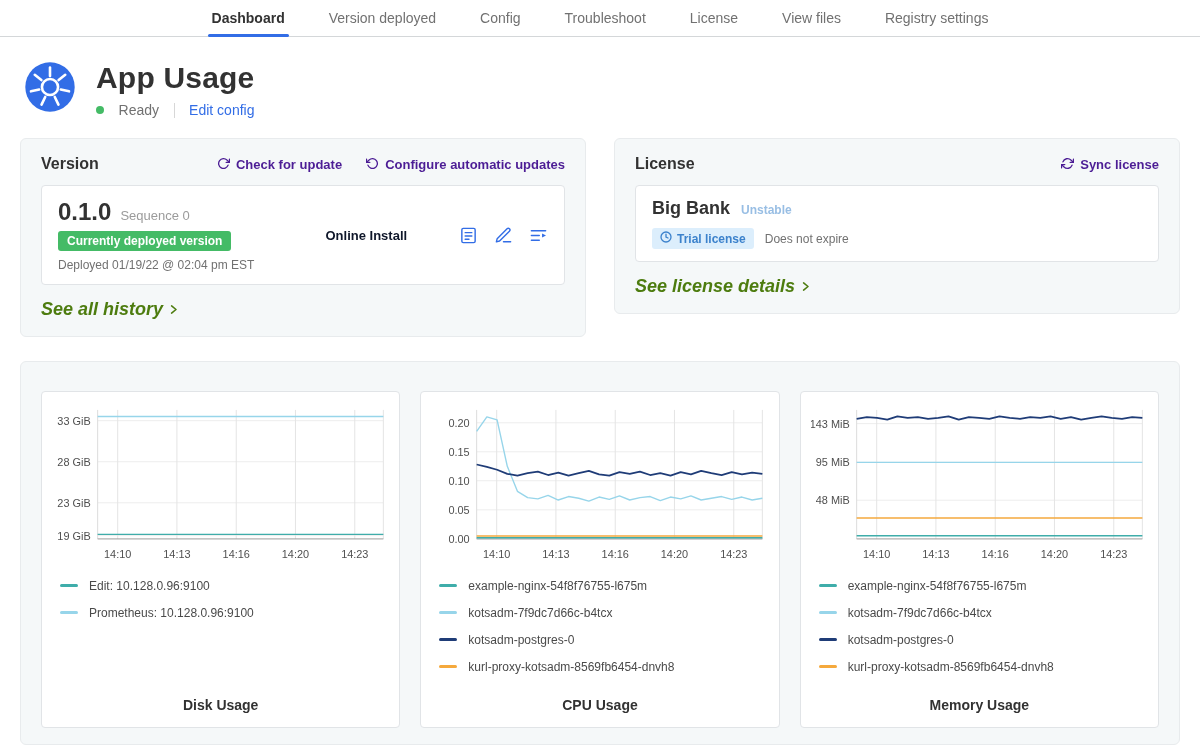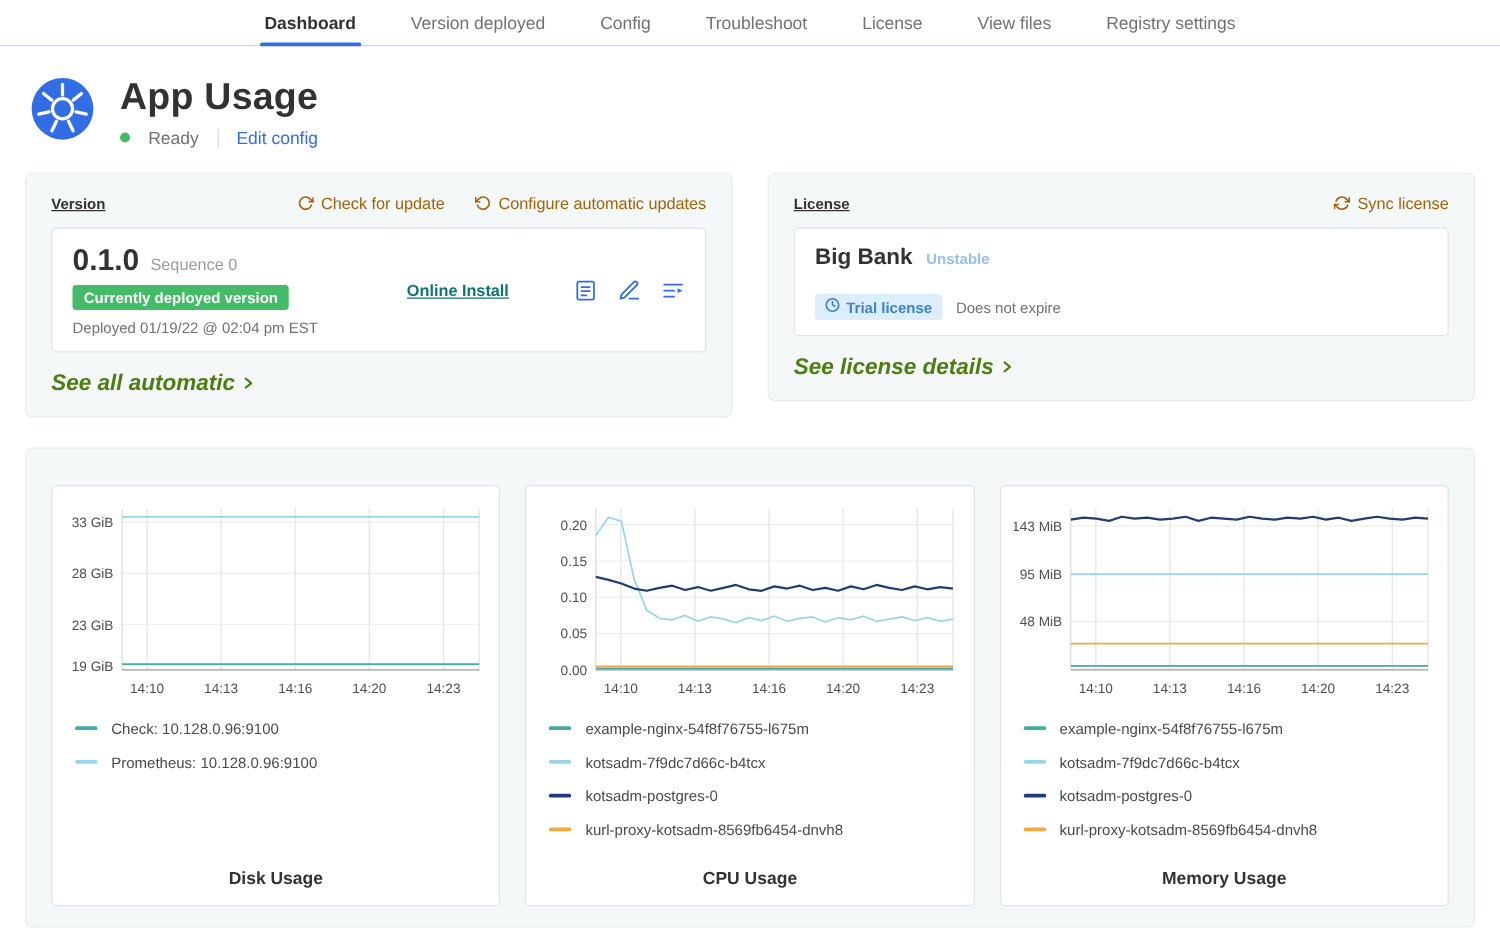--- a/index.html
+++ b/index.html
@@ -25,44 +25,44 @@
   .app-title { margin:0; font-size:30px; font-weight:700; letter-spacing:.2px; }
   .status-row { display:flex; align-items:center; gap:9px; margin-top:7px; font-size:14px; color:#717171;justify-content:space-between; }
   .dot { width:8px; height:8px; border-radius:50%; background:#44bb66; display:inline-block; }
   .vdiv { width:1px; height:15px; background:#d7d7d7; }
   .link { color:#326de6; }
 
   
   .cards-row { display:flex; gap:28px; margin-top:20px; align-items:flex-start; }
   .card { background:#f5f8f9; border:1px solid #e8ebed; border-radius:6px; padding:16px 20px; flex:1; }
   .card-head { display:flex; justify-content:space-between; align-items:center; }
-  .card-title { font-size:12px; font-weight:700;text-decoration:underline; }
+  .card-title { font-size:16px; font-weight:700; }
   .head-links { display:flex; align-items:center; gap:24px; }
-  .icon-link { display:inline-flex; align-items:center; gap:6px; font-size:13px; font-weight:400; color:#a16207; }
+  .icon-link { display:inline-flex; align-items:flex-start; gap:6px; font-size:13px; font-weight:700; color:#4c1d95; }
   .icon-link svg { display:block; }
 
   .inner-box { background:#fff; border:1px solid #e1e4e7; border-radius:4px; margin-top:12px; padding:12px 16px; }
 
   .version-box { display:flex; align-items:center; }
   .v-left { flex:0 0 44%; }
   .v-num-row { display:flex; align-items:baseline; gap:9px; }
   .v-number { font-size:24px; font-weight:700; }
   .v-seq { font-size:13px; color:#9b9b9b; }
   .deployed-badge { display:inline-block; margin-top:5px; background:#44bb66; color:#fff; font-size:12px; font-weight:600; padding:3px 9px; border-radius:3px; }
   .deployed-at { margin-top:7px; font-size:12px; color:#717171; }
-  .v-mid { flex:1; text-align:center; font-size:13px; color:#0f766e; font-weight:600;text-decoration:underline; }
+  .v-mid { flex:1; text-align:center; font-size:13px; color:#0f172a; font-weight:600; }
   .v-icons { display:flex; align-items:center; gap:16px; color:#326de6; }
   .v-icons .vicon { display:inline-flex; cursor:pointer; }
 
   .see-link { display:inline-flex; align-items:center; gap:7px; margin-top:14px; font-size:18px; font-weight:600; color:#4d7c0f;font-style:italic; }
 
   .lic-row1 { display:flex; align-items:baseline; gap:11px; }
   .lic-name { font-size:18px; font-weight:700; }
   .lic-channel { font-size:12px; font-weight:600; color:#98bee4; }
-  .lic-row2 { display:flex; align-items:center; gap:11px; margin-top:19px; }
+  .lic-row2 { display:flex; align-items:center; gap:11px; margin-top:9px; }
   .trial-badge { display:inline-flex; align-items:center; gap:5px; background:#dceefc; color:#3c82cc; font-size:12px; font-weight:600; padding:3px 8px; border-radius:3px; }
   .lic-expiry { font-size:12px; color:#717171; }
 
   
   .monitoring { margin-top:24px; }
   .gear { font-size:15px; line-height:1; }
   .charts-row { display:flex; gap:20px; margin-top:13px; align-items:stretch; }
   .chart-panel { background:#fff; border:1px solid #e1e4e7; border-radius:4px; flex:1; padding:10px 10px 6px; display:flex; flex-direction:column; }
   .chart-canvas svg { display:block; width:100%; }
   .chart-canvas svg text { font-family:"Liberation Sans", sans-serif; }
@@ -184,21 +184,21 @@
                 <line x1="3" y1="6" x2="21" y2="6"></line>
                 <line x1="3" y1="12" x2="13" y2="12"></line>
                 <line x1="3" y1="18" x2="13" y2="18"></line>
                 <path d="M16.5 9.5 L21.5 12 L16.5 14.5 Z" fill="currentColor" stroke="none"></path>
               </svg>
           </span>
         </div>
       </div>
 
       <a class="see-link">
-        <span>See all automatic</span>
+        <span>See all history</span>
         <span>
           <svg viewBox="0 0 10 12" width="8" height="11" fill="none" stroke="currentColor" stroke-width="2" stroke-linecap="round" stroke-linejoin="round">
               <polyline points="2 1.5 7.5 6 2 10.5"></polyline>
             </svg>
         </span>
       </a>
     </section>
 
     <section class="card">
       <div class="card-head">
@@ -274,21 +274,21 @@
               <line x1="46" y1="8" x2="46" y2="138" stroke="#dcdcdc"></line>
               <line x1="334" y1="8" x2="334" y2="138" stroke="#e4e4e4"></line>
               <line x1="46" y1="138" x2="334" y2="138" stroke="#9b9b9b"></line>
               <polyline points="46.0,133.4 334.0,133.4" fill="none" stroke="#3fadaa" stroke-width="1.4" stroke-linejoin="round"></polyline>
               <polyline points="46.0,14.6 334.0,14.6" fill="none" stroke="#97d5ea" stroke-width="1.4" stroke-linejoin="round"></polyline>
             </svg>
           </div>
         <div class="legend">
             <div class="legend-item">
               <span class="legend-dash" style="background: rgb(63, 173, 170);"></span>
-              <span>Check: 10.128.0.96:9100</span>
+              <span>Edit: 10.128.0.96:9100</span>
             </div>
             <div class="legend-item">
               <span class="legend-dash" style="background: rgb(151, 213, 234);"></span>
               <span>Prometheus: 10.128.0.96:9100</span>
             </div>
           </div>
         <div class="chart-title">Disk Usage</div>
       </div>
       <div class="chart-panel">
         <div class="chart-canvas">

